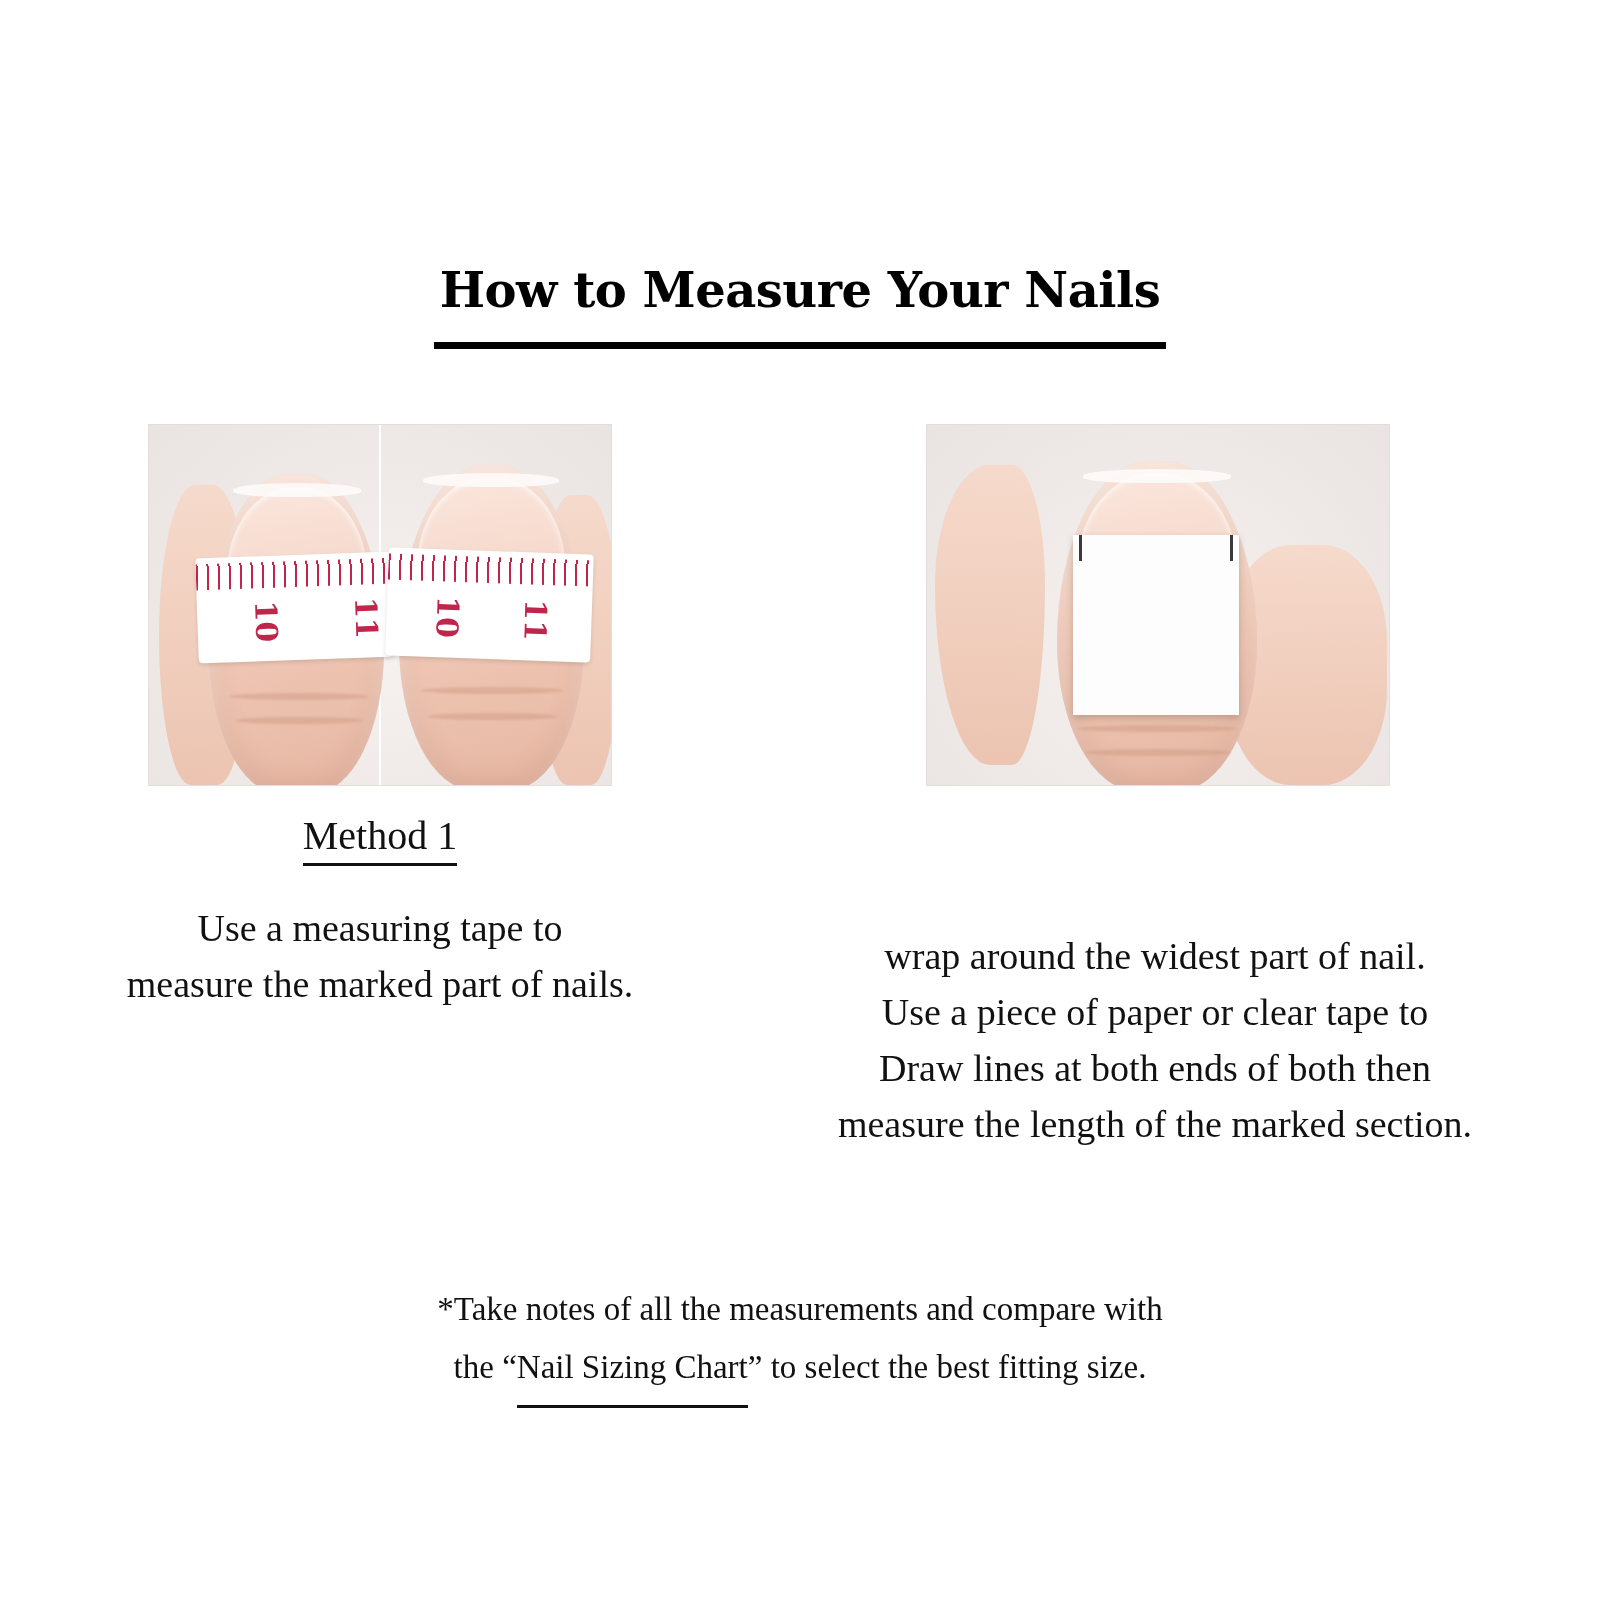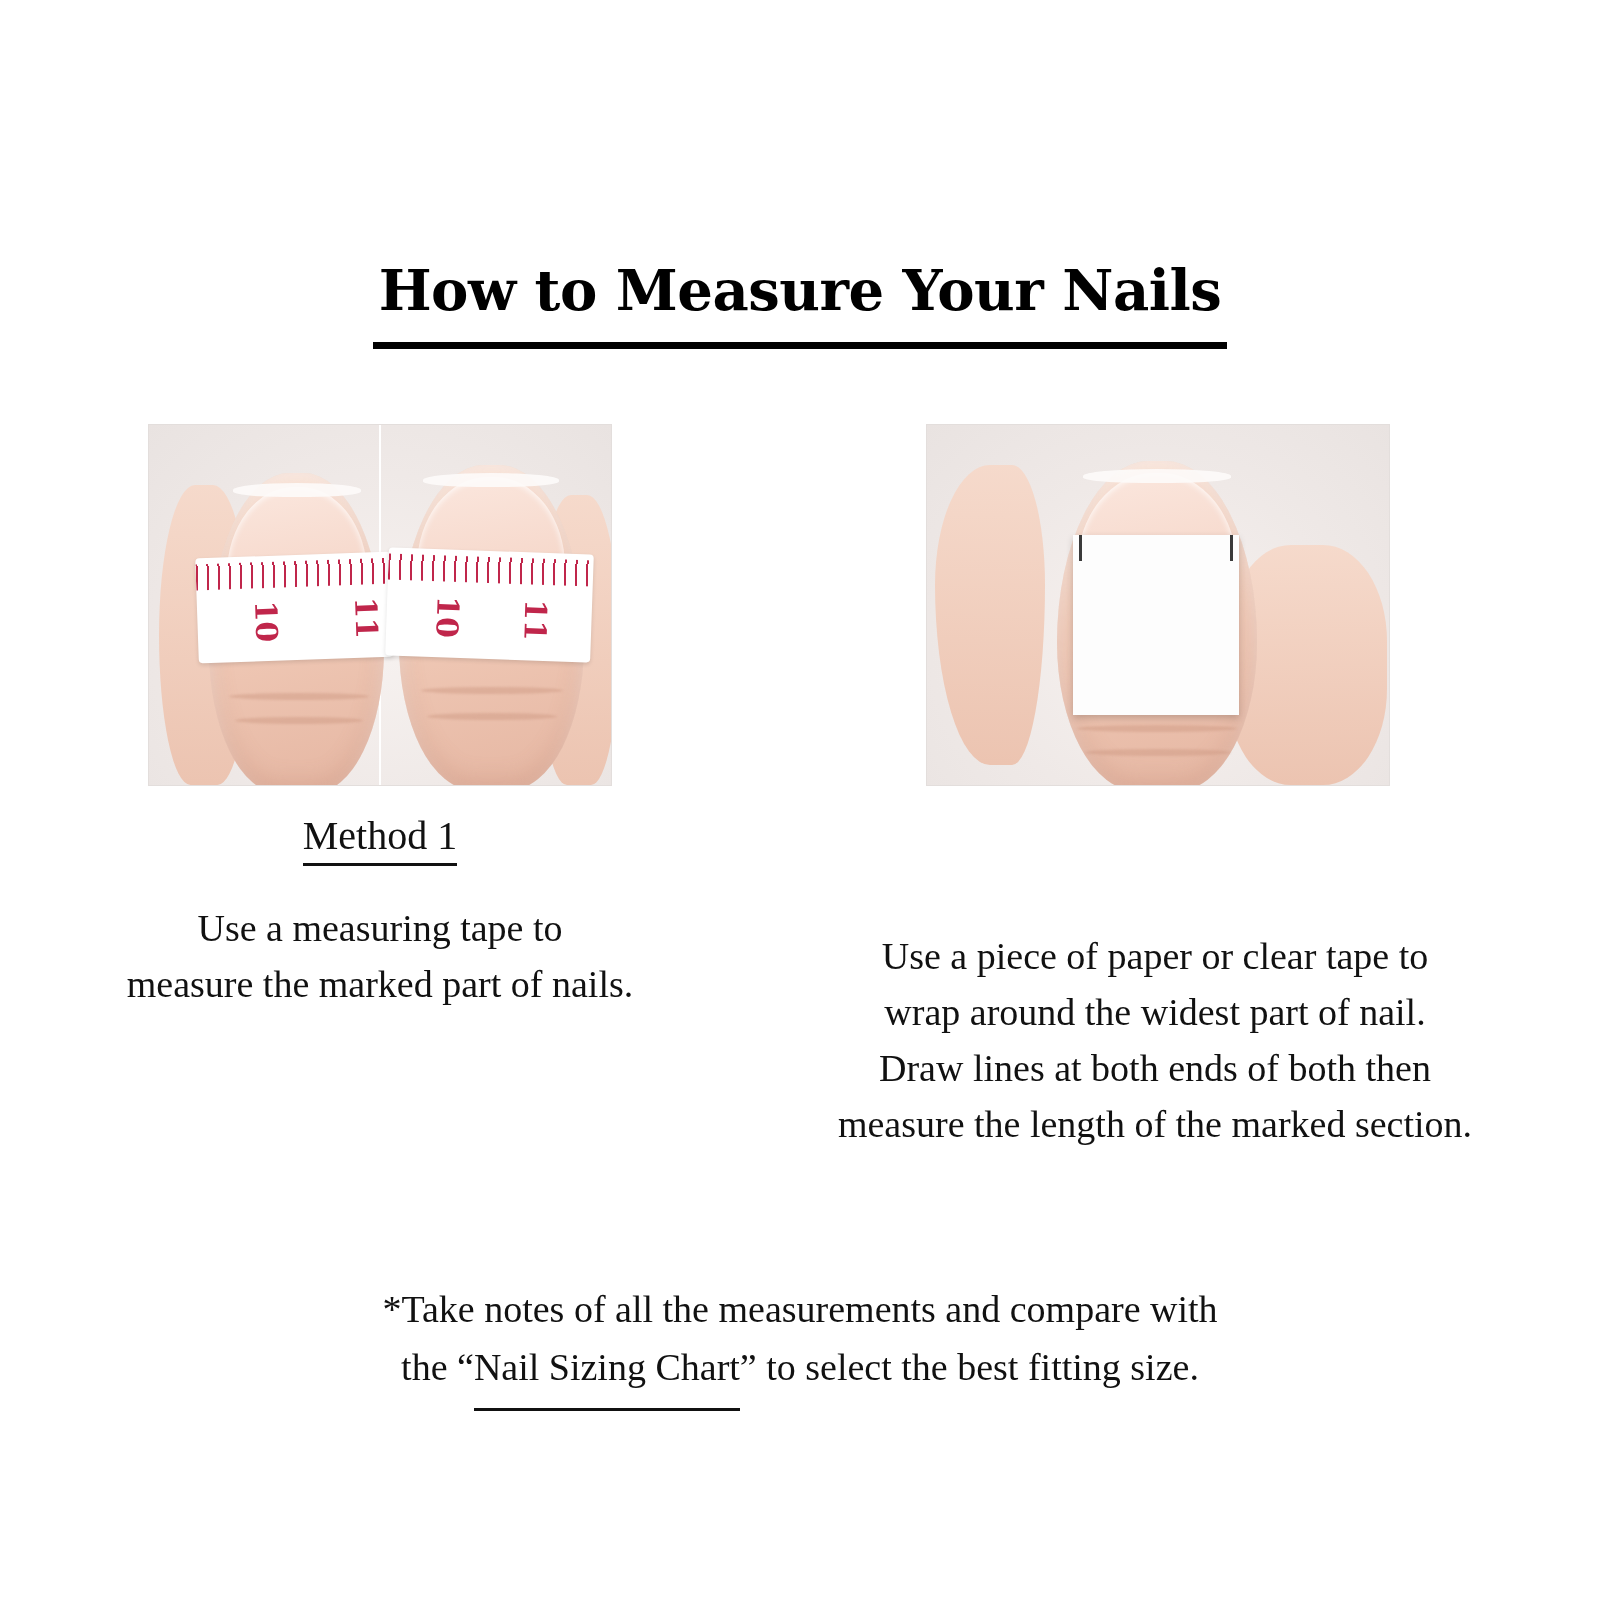--- a/index.html
+++ b/index.html
@@ -26,21 +26,21 @@
     position: absolute;
     top: 248px;
     left: 0;
     width: 1600px;
     text-align: center;
   }
   .title {
     display: inline-block;
     font-family: "DejaVu Serif", serif;
     font-weight: 700;
-    font-size: 56px;
+    font-size: 48px;
     line-height: 84px;
     letter-spacing: -0.5px;
     color: #000000;
     padding: 0 6px 10px 6px;
     border-bottom: 7px solid #000000;
   }
 
   
   .images-row {
     position: absolute;
@@ -205,21 +205,21 @@
     margin: 0;
   }
 
   
   .footnote {
     position: absolute;
     top: 1280px;
     left: 200px;
     width: 1200px;
     text-align: center;
-    font-size: 38px;
+    font-size: 33px;
     line-height: 58px;
     color: #111111;
   }
   .footnote .underline {
     border-bottom: 3px solid #111111;
     padding-bottom: 20px;
   }
   .footnote p {
     margin: 0;
   }
@@ -291,22 +291,22 @@
   <div class="method-label left">
     <span>Method 1</span>
   </div>
 
   <div class="desc left">
     <p>Use a measuring tape to</p>
     <p>measure the marked part of nails.</p>
   </div>
 
   <div class="desc right">
+    <p>wrap around the widest part of nail.</p>
     <p>Use a piece of paper  or clear tape to</p>
-    <p>wrap around the widest part of nail.</p>
     <p>Draw lines at both ends of both then</p>
     <p>measure the length of the marked section.</p>
   </div>
 
   <div class="footnote">
     <p>*Take notes of all the measurements and compare with</p>
     <p><span>the “</span><span class="underline">Nail Sizing Chart</span><span>” to select the best fitting size.</span></p>
   </div>
 
 </div>

